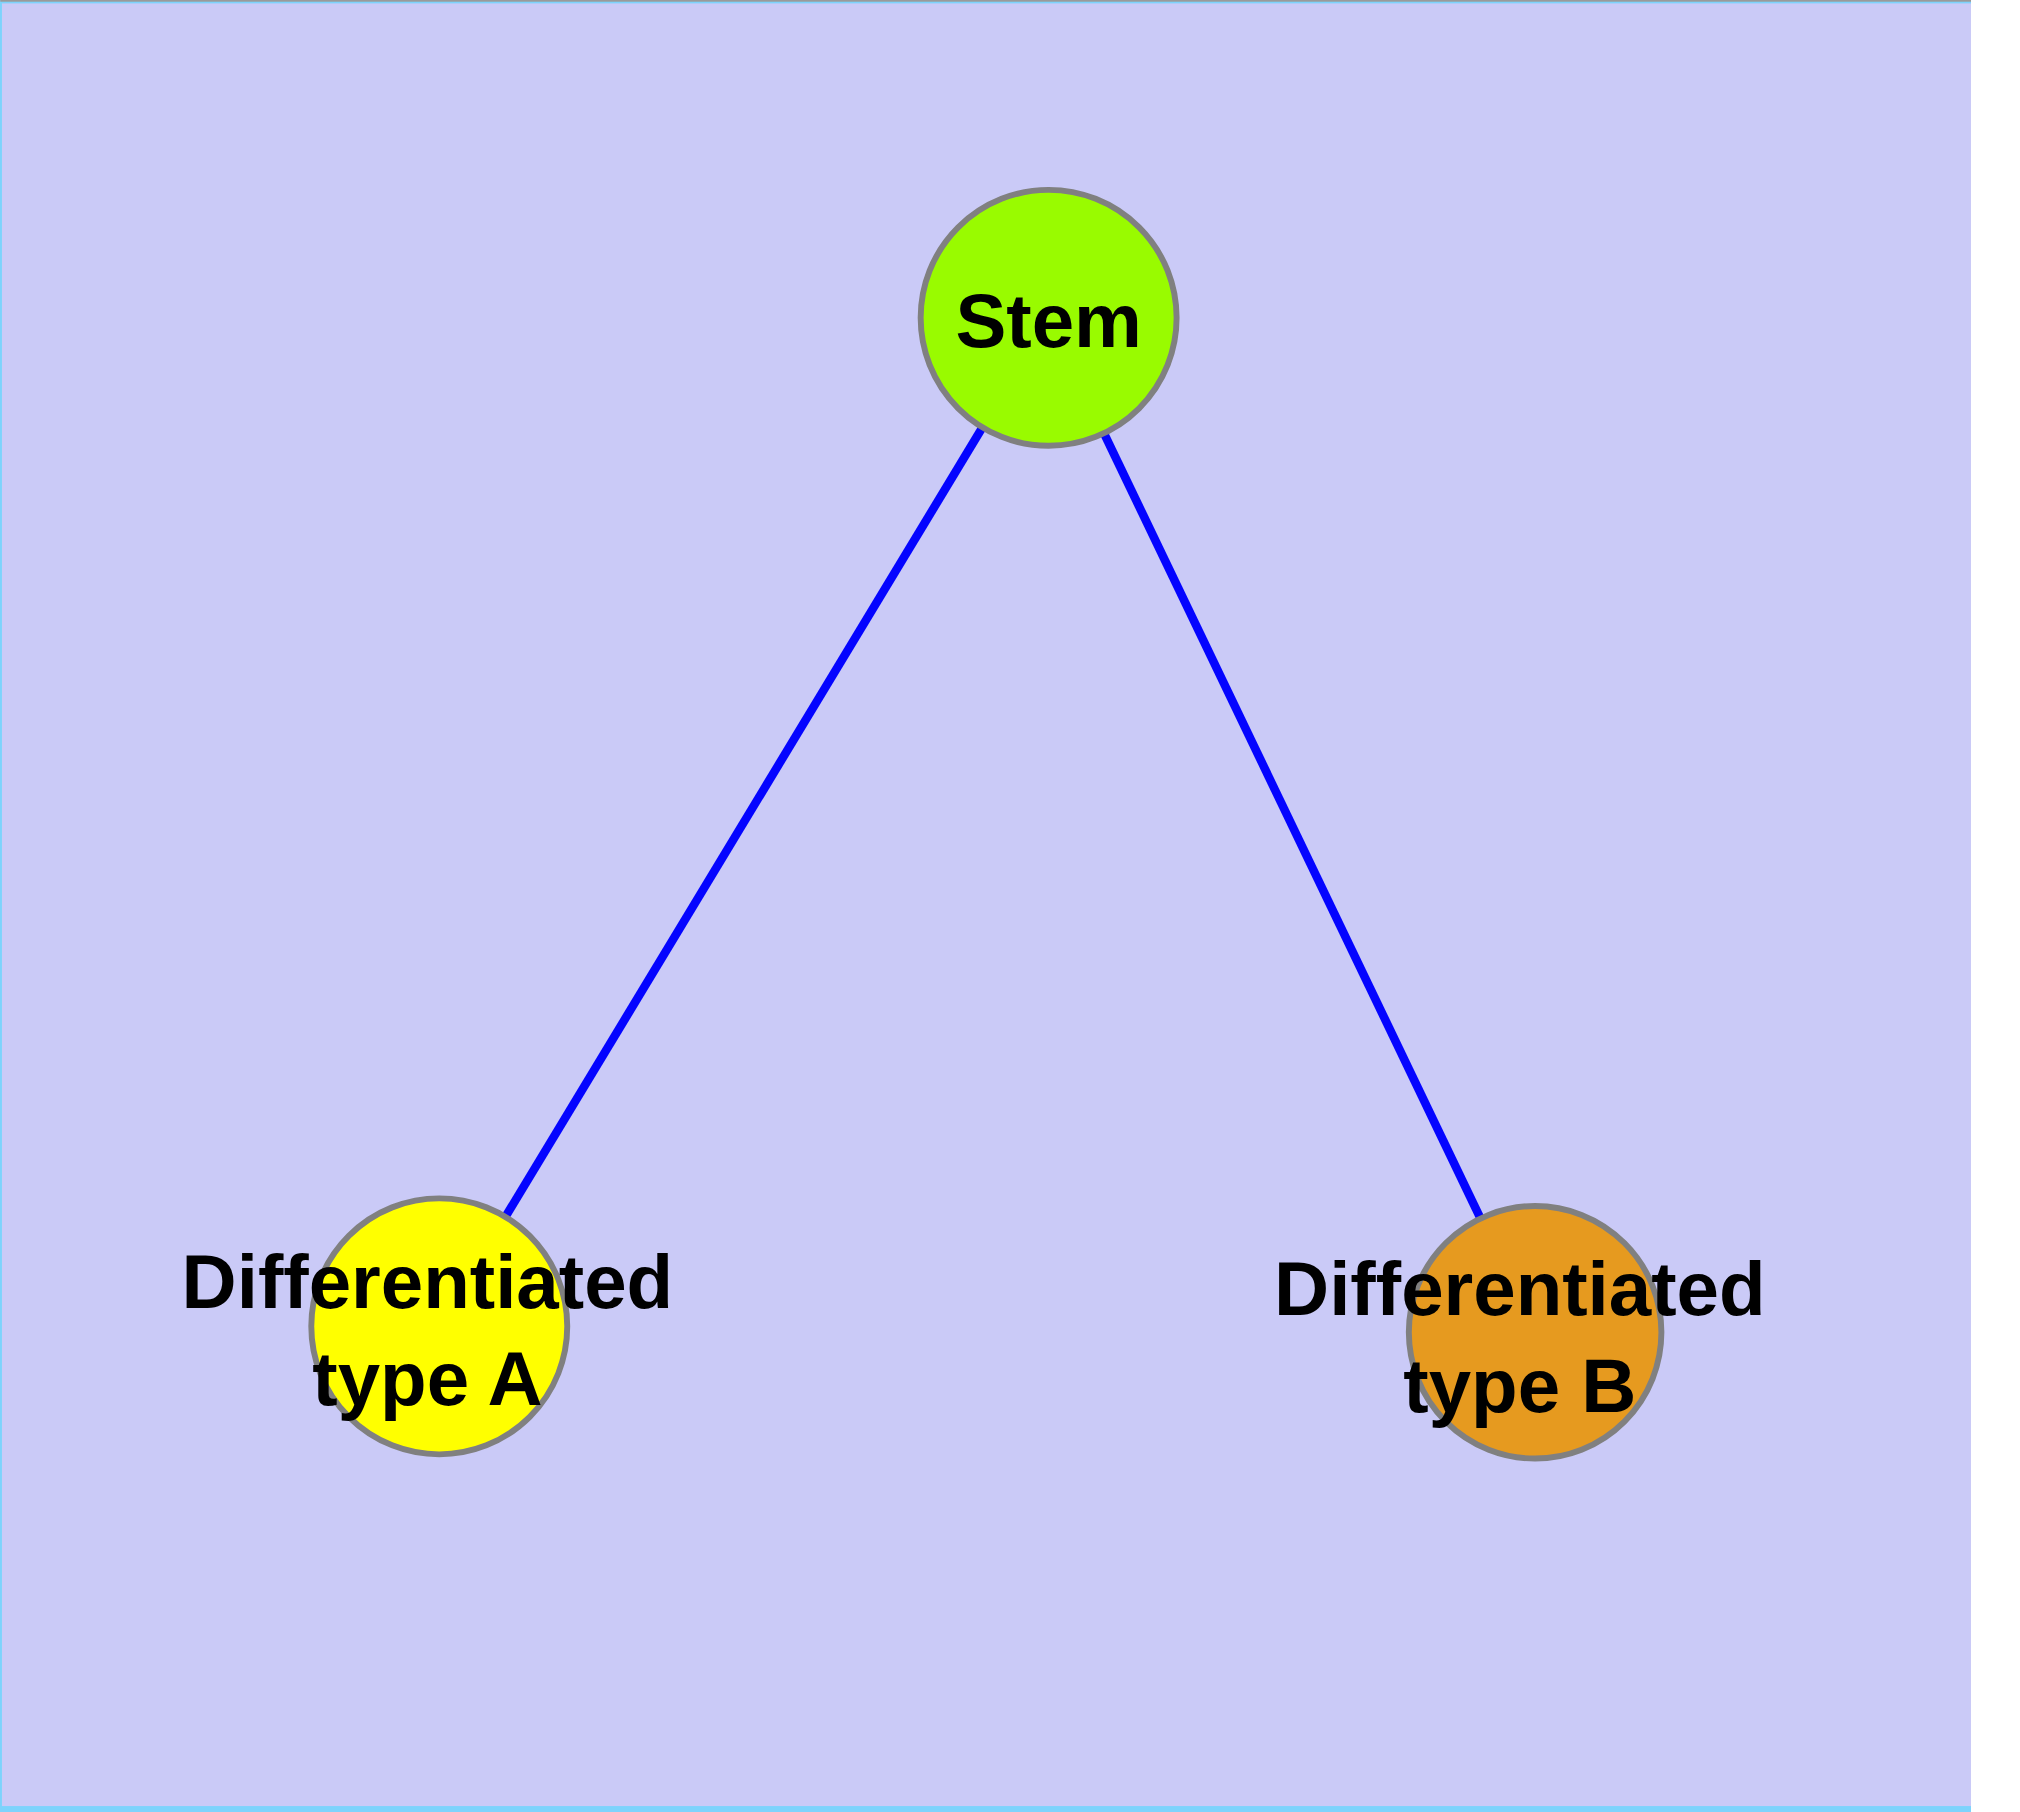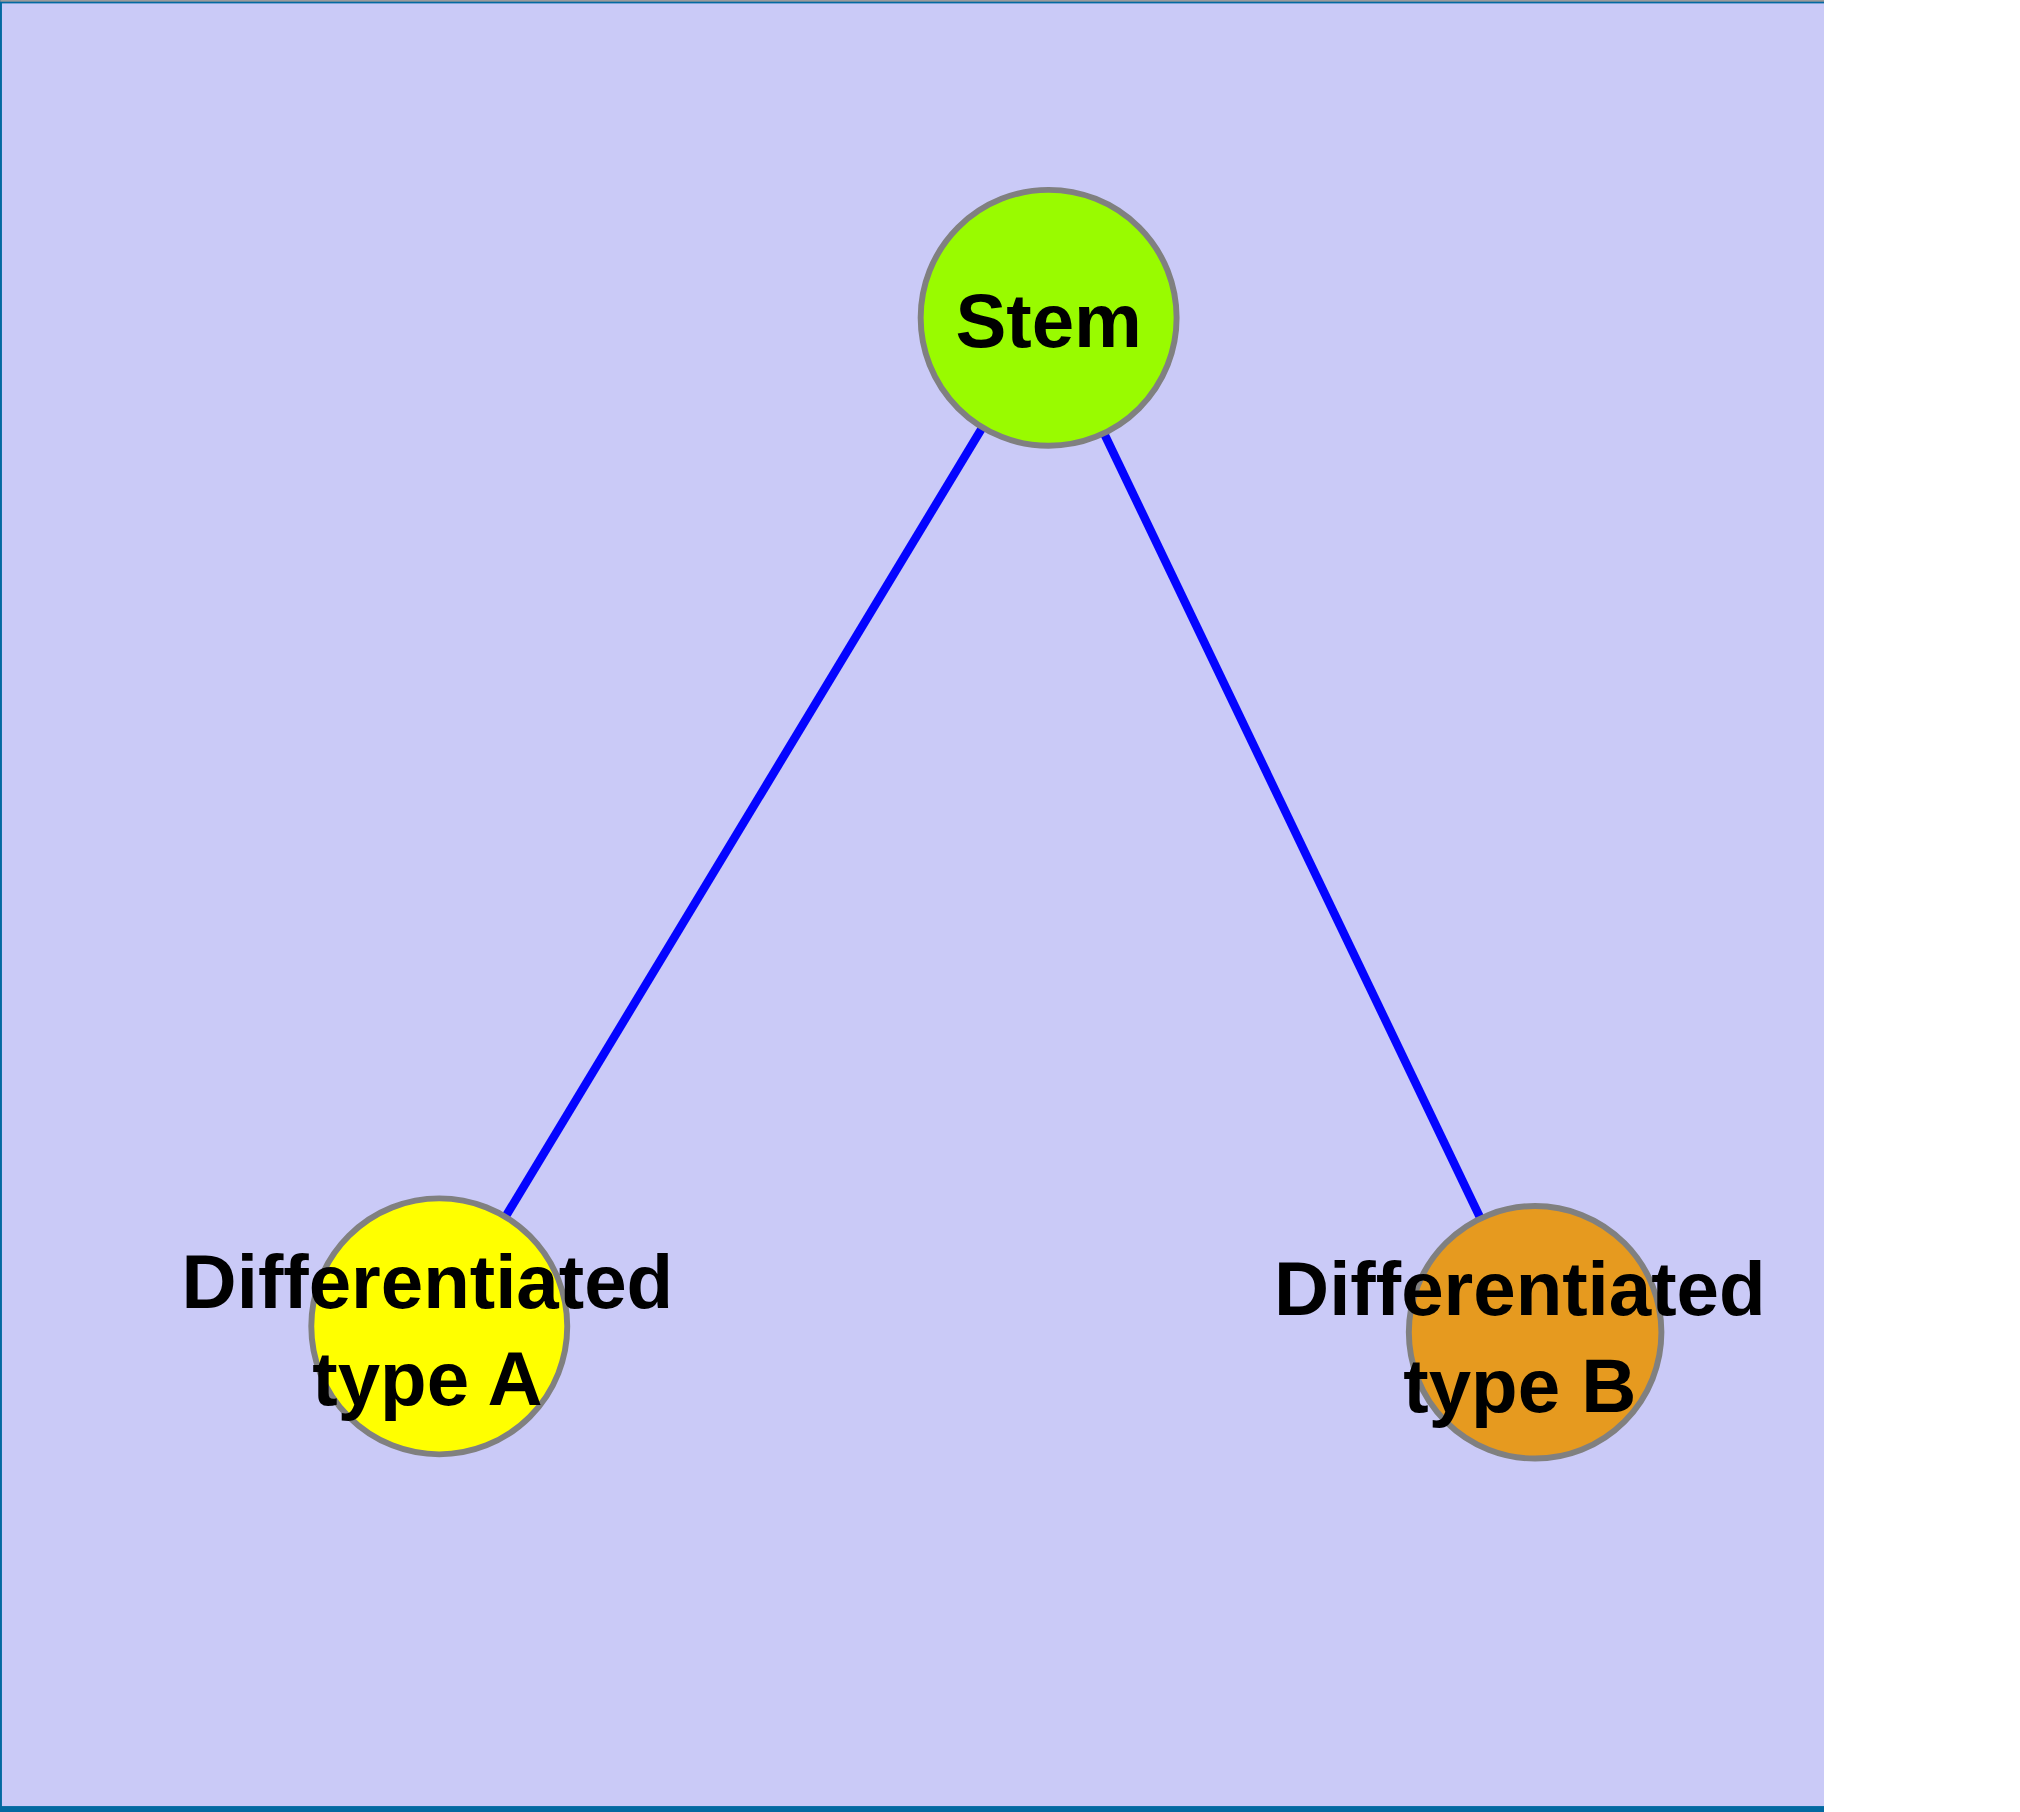--- a/index.html
+++ b/index.html
@@ -2,23 +2,23 @@
 <html style="font-size:13.6px"><head>
 <meta charset="utf-8">
 <style>
   html, body {
     margin: 0;
     padding: 0;
     background: #ffffff;
   }
   .page {
     position: relative;
-    width: 1824px;
+    width: 1971px;
     height: 1812px;
-    background: #0369a1;
+    background: #7dd3fc;
     overflow: hidden;
   }
   .page svg {
     display: block;
     width: 2021px;
     height: 1812px;
   }
   .node {
     stroke: #808080;
     stroke-width: 7;

